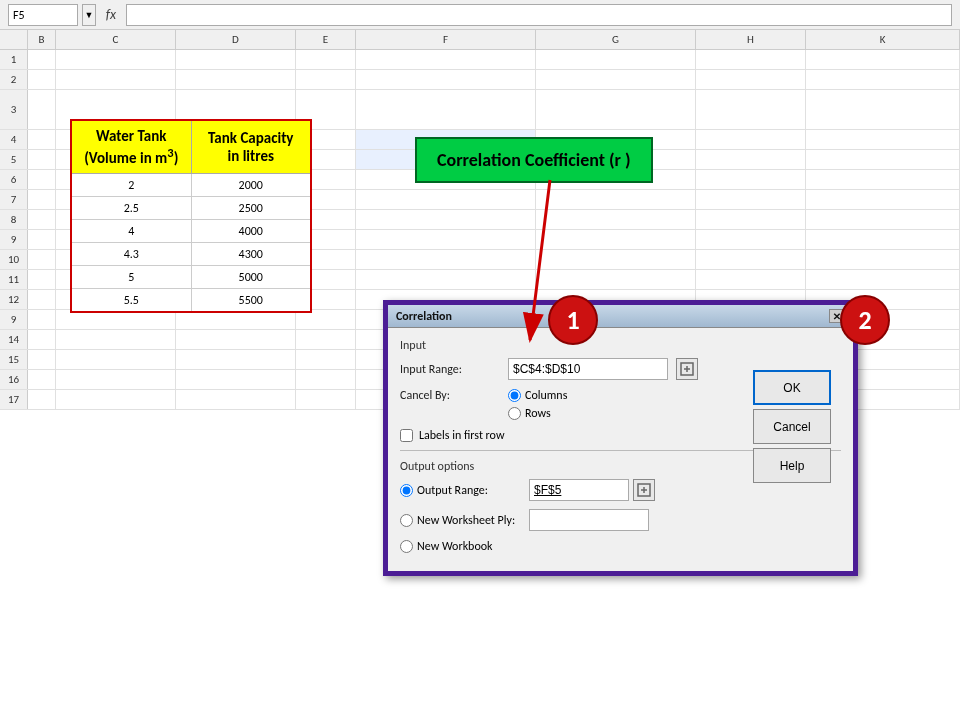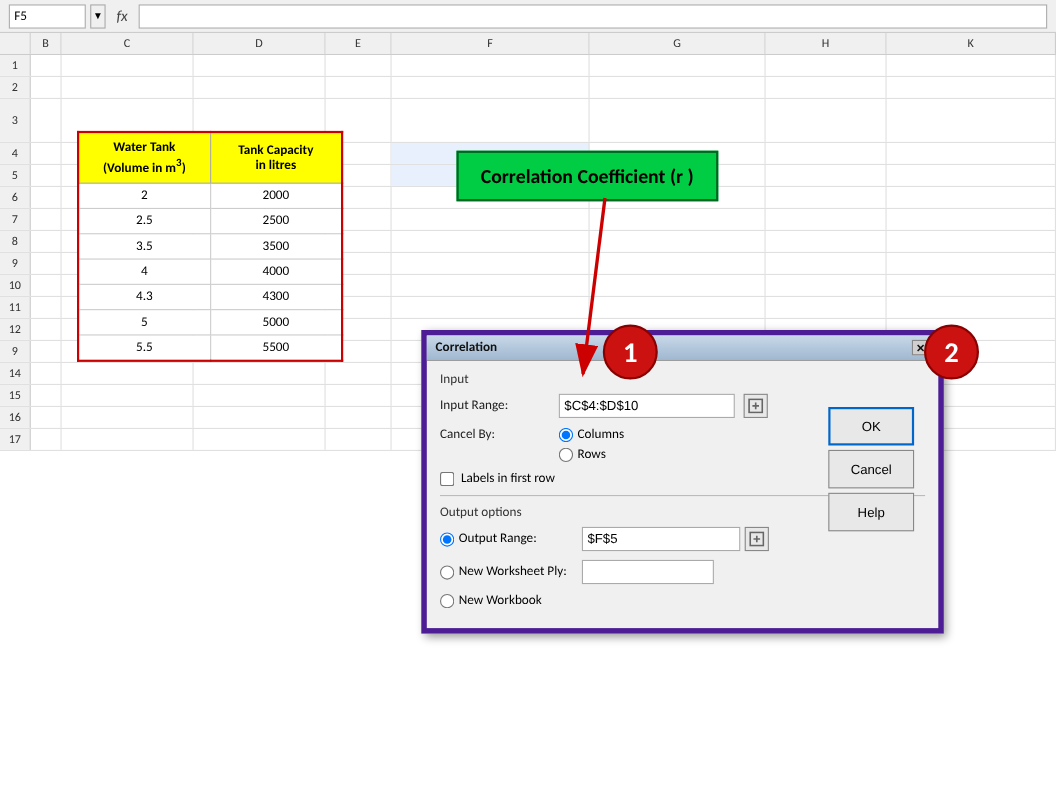--- a/index.html
+++ b/index.html
@@ -150,21 +150,21 @@
       left: 70px;
       z-index: 2;
     }
     .data-table {
       border-collapse: collapse;
       border: 2px solid #cc0000;
     }
     .data-table th {
       background: #ffff00;
       font-weight: bold;
-      font-size: 12px;
+      font-size: 15px;
       text-align: center;
       padding: 6px 6px;
       border: 1px solid #aaa;
       width: 120px;
     }
     .data-table td {
       text-align: center;
       padding: 4px 10px;
       border: 1px solid #ccc;
       font-size: 12px;
@@ -569,24 +569,20 @@
     <tbody>
       <tr>
         <td>2</td>
         <td>2000</td>
       </tr>
       <tr>
         <td>2.5</td>
         <td>2500</td>
       </tr>
       <tr>
-        <td>3.5</td>
-        <td>3500</td>
-      </tr>
-      <tr>
         <td>4</td>
         <td>4000</td>
       </tr>
       <tr>
         <td>4.3</td>
         <td>4300</td>
       </tr>
       <tr>
         <td>5</td>
         <td>5000</td>
@@ -678,21 +674,21 @@
 
       <div class="dialog-section-label">
         <span>Output options</span>
       </div>
       <div class="dialog-row">
         <div style="display:flex;align-items:center;gap:4px;">
           <input type="radio" name="output" checked="" style="">
           <label style="width:108px;">
             <span>Output Range:</span>
           </label>
-          <input class="dialog-input" style="width: 144px;" value="$F$5">
+          <input class="dialog-input" style="width: 100px; text-decoration: underline;" value="$F$5">
           <div class="dialog-btn-small">
             <svg width="14" height="14" viewBox="0 0 14 14">
                 <rect x="1" y="1" width="12" height="12" fill="none" stroke="#666" stroke-width="1.5"></rect>
                 <line x1="4" y1="7" x2="10" y2="7" stroke="#666" stroke-width="1.5"></line>
                 <line x1="7" y1="4" x2="7" y2="10" stroke="#666" stroke-width="1.5"></line>
               </svg>
           </div>
         </div>
       </div>
       <div class="dialog-row">

